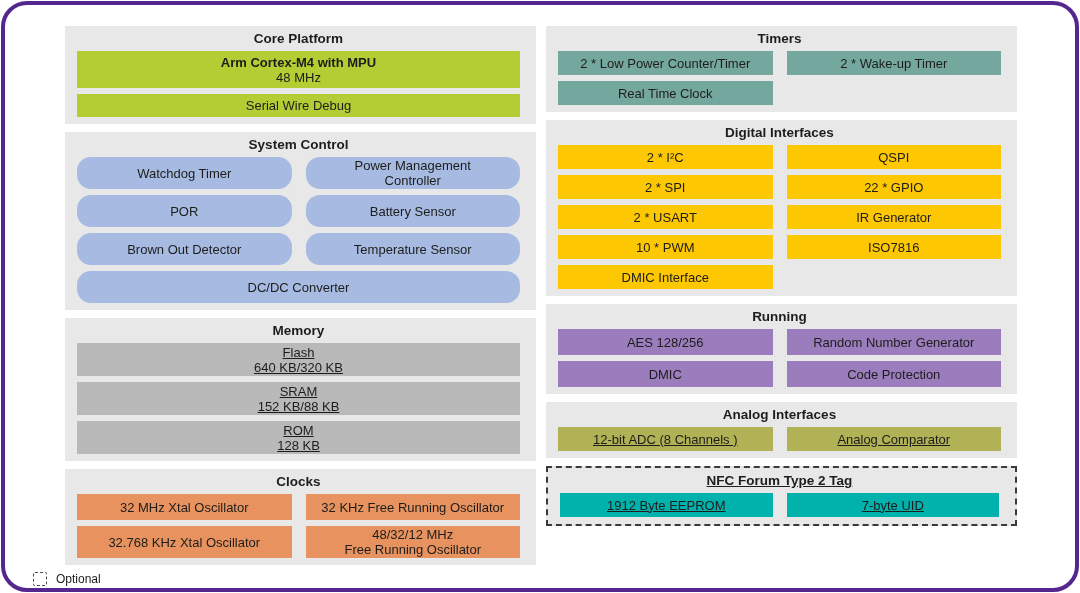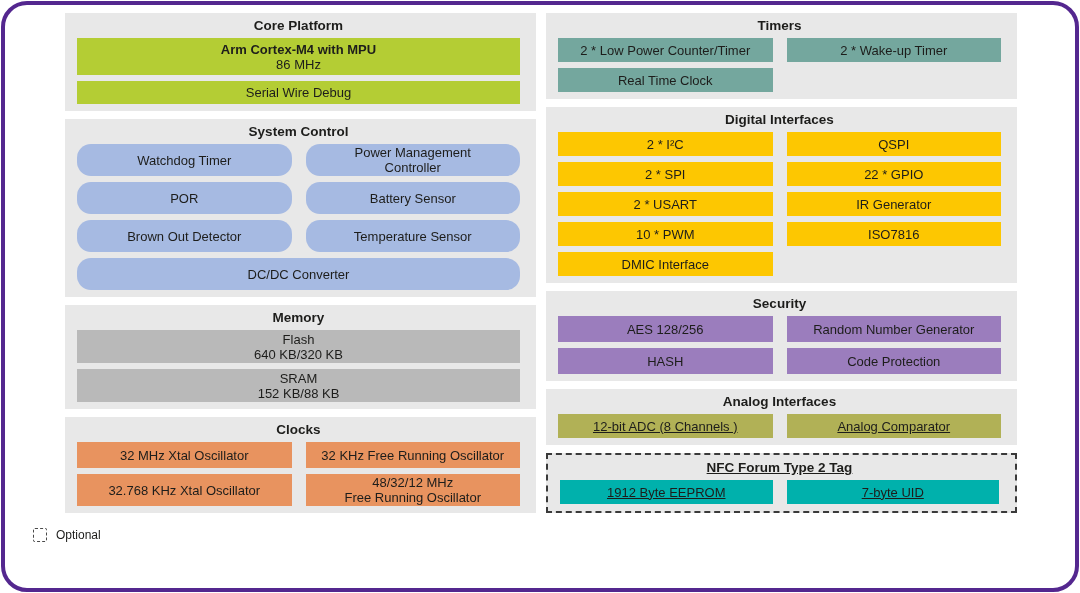--- a/index.html
+++ b/index.html
@@ -6,21 +6,21 @@
   body{
     width:1080px;height:593px;position:relative;overflow:hidden;
     font-family:"Liberation Sans", sans-serif;
     color:var(--text,#1d1d1b);
   }
   .frame{
     position:absolute;inset:1px;border:4px solid var(--frame_purple,#54278f);
     border-radius:26px;pointer-events:none;box-sizing:border-box;
   }
   .layout{
-    position:absolute;left:65px;top:13px;width:952px;
+    position:absolute;left:65px;top:26px;width:952px;
     display:flex;gap:10px;
   }
   .column{width:471px;display:flex;flex-direction:column;gap:8px;}
   .section{
     background:var(--section_bg,#e8e8e8);
     padding:4px 16px 7px 12px;box-sizing:border-box;
   }
   .section-nfc{border:2px dashed #3a3a3a;text-decoration:underline;}
   .section-title{
     text-align:center;font-weight:bold;font-size:13.5px;line-height:17px;
@@ -34,30 +34,30 @@
     text-align:center;font-size:13px;line-height:15px;
     white-space:pre-line;box-sizing:border-box;padding:1px 4px;
   }
   .block.col{flex-direction:column;}
   .bold{font-weight:bold;}
   .spacer{visibility:hidden;}
   .h23{min-height:23px}.h24{min-height:24px}.h26{min-height:26px}
   .h32{min-height:32px}.h33{min-height:33px}.h37{min-height:37px}
   .c-green{background:var(--green,#b4cd34);}
   .c-blue{background:var(--blue,#a6bae2);border-radius:14px;}
-  .c-gray{background:var(--gray,#b9b9b9);}
+  .c-gray{background:var(--gray,#b9b9b9);text-decoration:underline;}
   .c-orange{background:var(--orange,#e8935f);}
   .c-teal{background:var(--teal,#74a79e);}
   .c-cyan{background:var(--cyan,#a9dfe1);}
   .c-yellow{background:var(--yellow,#fdc701);}
   .c-purple{background:var(--purple,#9b7dbd);}
   .c-olive{background:var(--olive,#b1b156);text-decoration:underline;}
   .c-nfc{background:var(--nfc_teal,#00b1ac);}
   .legend{
-    position:absolute;left:33px;top:528px;
+    position:absolute;left:33px;top:572px;
     display:flex;gap:9px;font-size:12px;
   }
   .legend-icon{
     width:12px;height:12px;border:1.5px dashed #4a4a4a;border-radius:2px;
     display:inline-block;box-sizing:content-box;background:#fff;
   }
 </style>
 </head>
 <body style="--frame_purple: #54278f; --section_bg: #e8e8e8; --text: #1d1d1b; --green: #b4cd34; --blue: #a6bae2; --gray: #b9b9b9; --orange: #e8935f; --teal: #74a79e; --cyan: #a9dfe1; --yellow: #fdc701; --purple: #9b7dbd; --olive: #b1b156; --nfc_teal: #00b1ac;">
 
@@ -66,21 +66,21 @@
 <div class="layout">
 
   <div class="column">
 
     <section class="section">
       <div class="section-title">Core Platform</div>
       <div class="rows">
         <div class="row">
           <div class="block col c-green h37">
             <div class="bold">Arm Cortex-M4 with MPU</div>
-            <div>86 MHz</div>
+            <div>48 MHz</div>
           </div>
         </div>
         <div class="row">
           <div class="block c-green h23">Serial Wire Debug</div>
         </div>
       </div>
     </section>
 
     <section class="section">
       <div class="section-title">System Control</div>
@@ -108,20 +108,24 @@
       <div class="section-title">Memory</div>
       <div class="rows">
         <div class="row">
           <div class="block c-gray h33">Flash
 640 KB/320 KB</div>
         </div>
         <div class="row">
           <div class="block c-gray h33">SRAM
 152 KB/88 KB</div>
         </div>
+        <div class="row">
+          <div class="block c-gray h33">ROM
+128 KB</div>
+        </div>
       </div>
     </section>
 
     <section class="section">
       <div class="section-title">Clocks</div>
       <div class="rows">
         <div class="row">
           <div class="block c-orange h26">32 MHz Xtal Oscillator</div>
           <div class="block c-orange h26">32 KHz Free Running Oscillator</div>
         </div>
@@ -172,28 +176,28 @@
           <div class="block c-yellow h24">ISO7816</div>
         </div>
         <div class="row">
           <div class="block c-yellow h24">DMIC Interface</div>
           <div class="block spacer h24"></div>
         </div>
       </div>
     </section>
 
     <section class="section">
-      <div class="section-title">Security</div>
+      <div class="section-title">Running</div>
       <div class="rows">
         <div class="row">
           <div class="block c-purple h26">AES 128/256</div>
           <div class="block c-purple h26">Random Number Generator</div>
         </div>
         <div class="row">
-          <div class="block c-purple h26">HASH</div>
+          <div class="block c-purple h26">DMIC</div>
           <div class="block c-purple h26">Code Protection</div>
         </div>
       </div>
     </section>
 
     <section class="section">
       <div class="section-title">Analog Interfaces</div>
       <div class="rows">
         <div class="row">
           <div class="block c-olive h24">12-bit ADC (8 Channels )</div>

